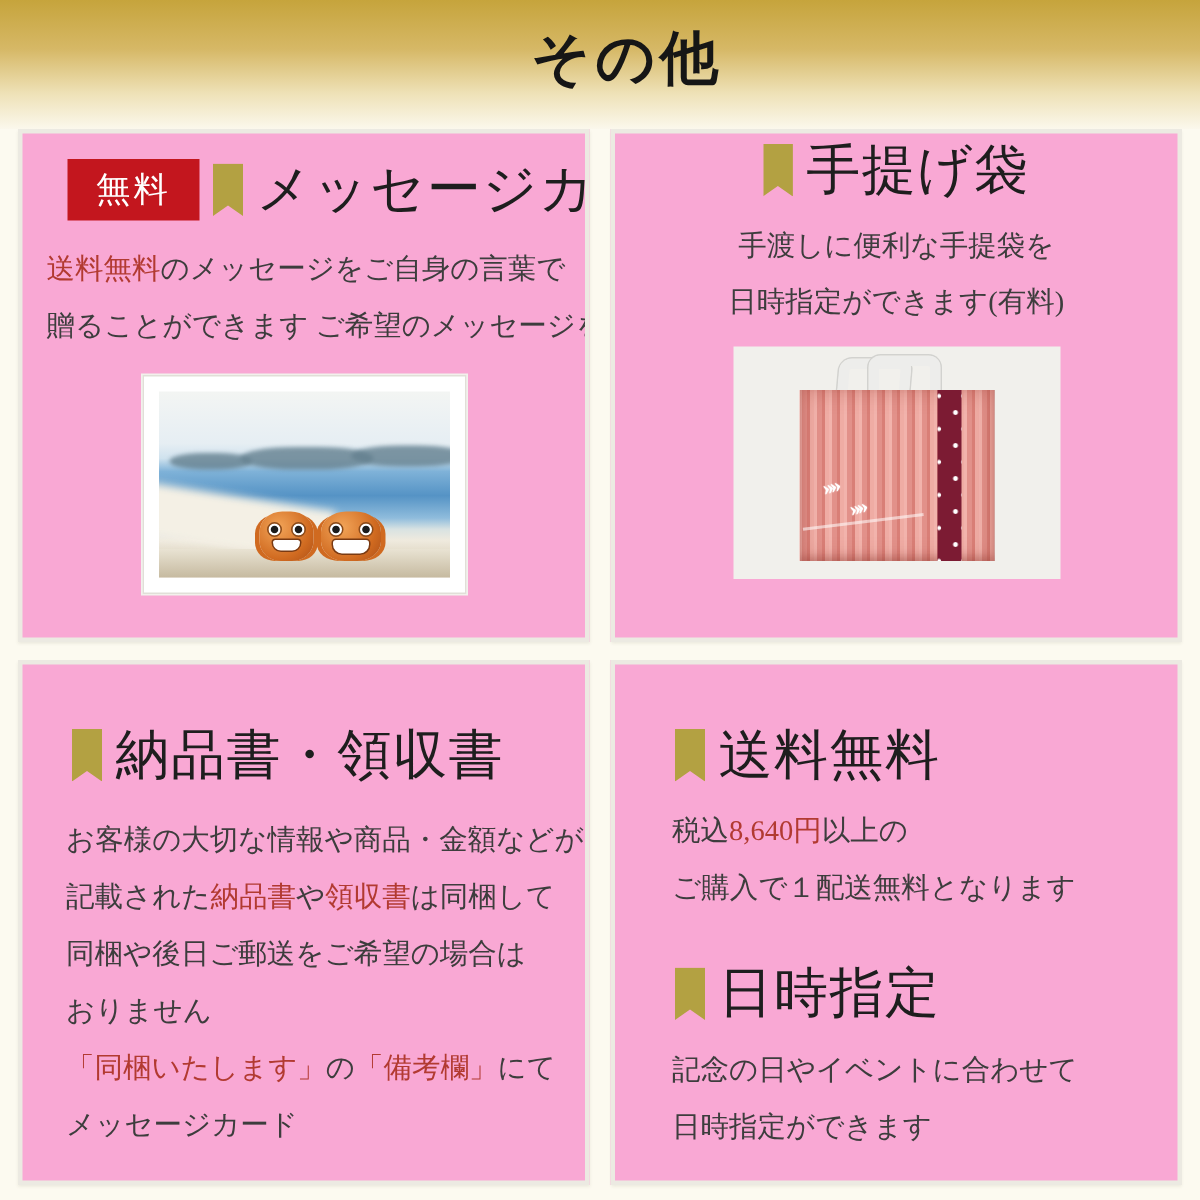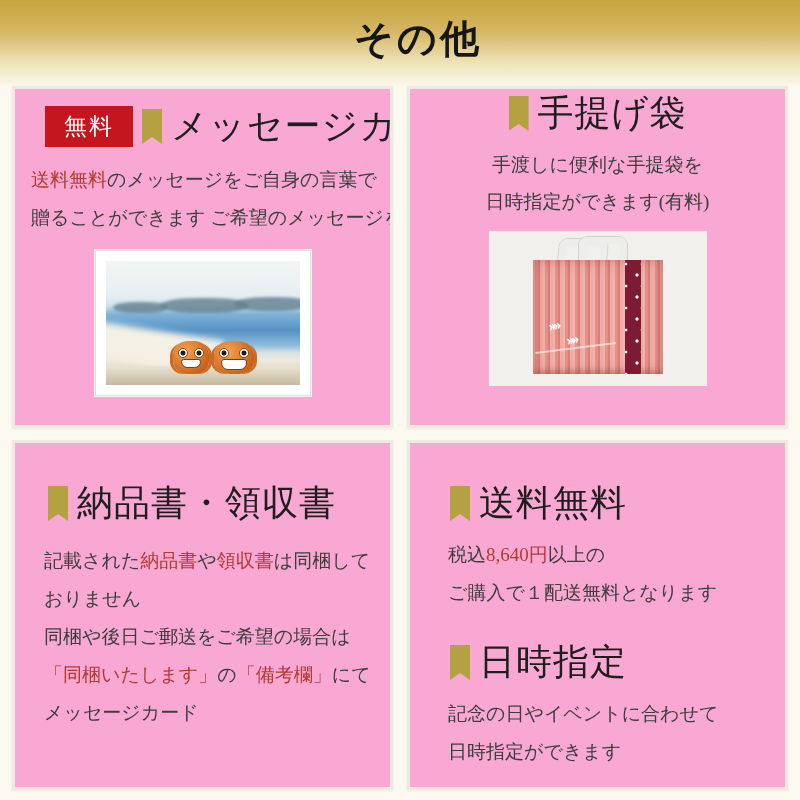--- a/index.html
+++ b/index.html
@@ -201,23 +201,24 @@
       </div>
     </div>
   </section>
 
   <section class="card card-invoice">
     <div class="card-head">
       <span class="ribbon"></span>
       <h2 class="card-title">納品書・領収書</h2>
     </div>
     <p class="body">
+      <span class="line"><span>お客様の大切な情報や商品・金額などが</span></span>
       <span class="line"><span>記載された</span><span class="seg-red">納品書</span><span>や</span><span class="seg-red">領収書</span><span>は同梱して</span></span>
+      <span class="line"><span>同梱や後日ご郵送をご希望の場合は</span></span>
       <span class="line"><span>おりません</span></span>
-      <span class="line"><span>同梱や後日ご郵送をご希望の場合は</span></span>
       <span class="line"><span class="seg-red">「同梱いたします」</span><span>の</span><span class="seg-red">「備考欄」</span><span>にて</span></span>
       <span class="line"><span>メッセージカード</span></span>
     </p>
   </section>
 
   <section class="card card-shipping">
     <div class="card-head head-1">
       <span class="ribbon"></span>
       <h2 class="card-title">送料無料</h2>
     </div>

